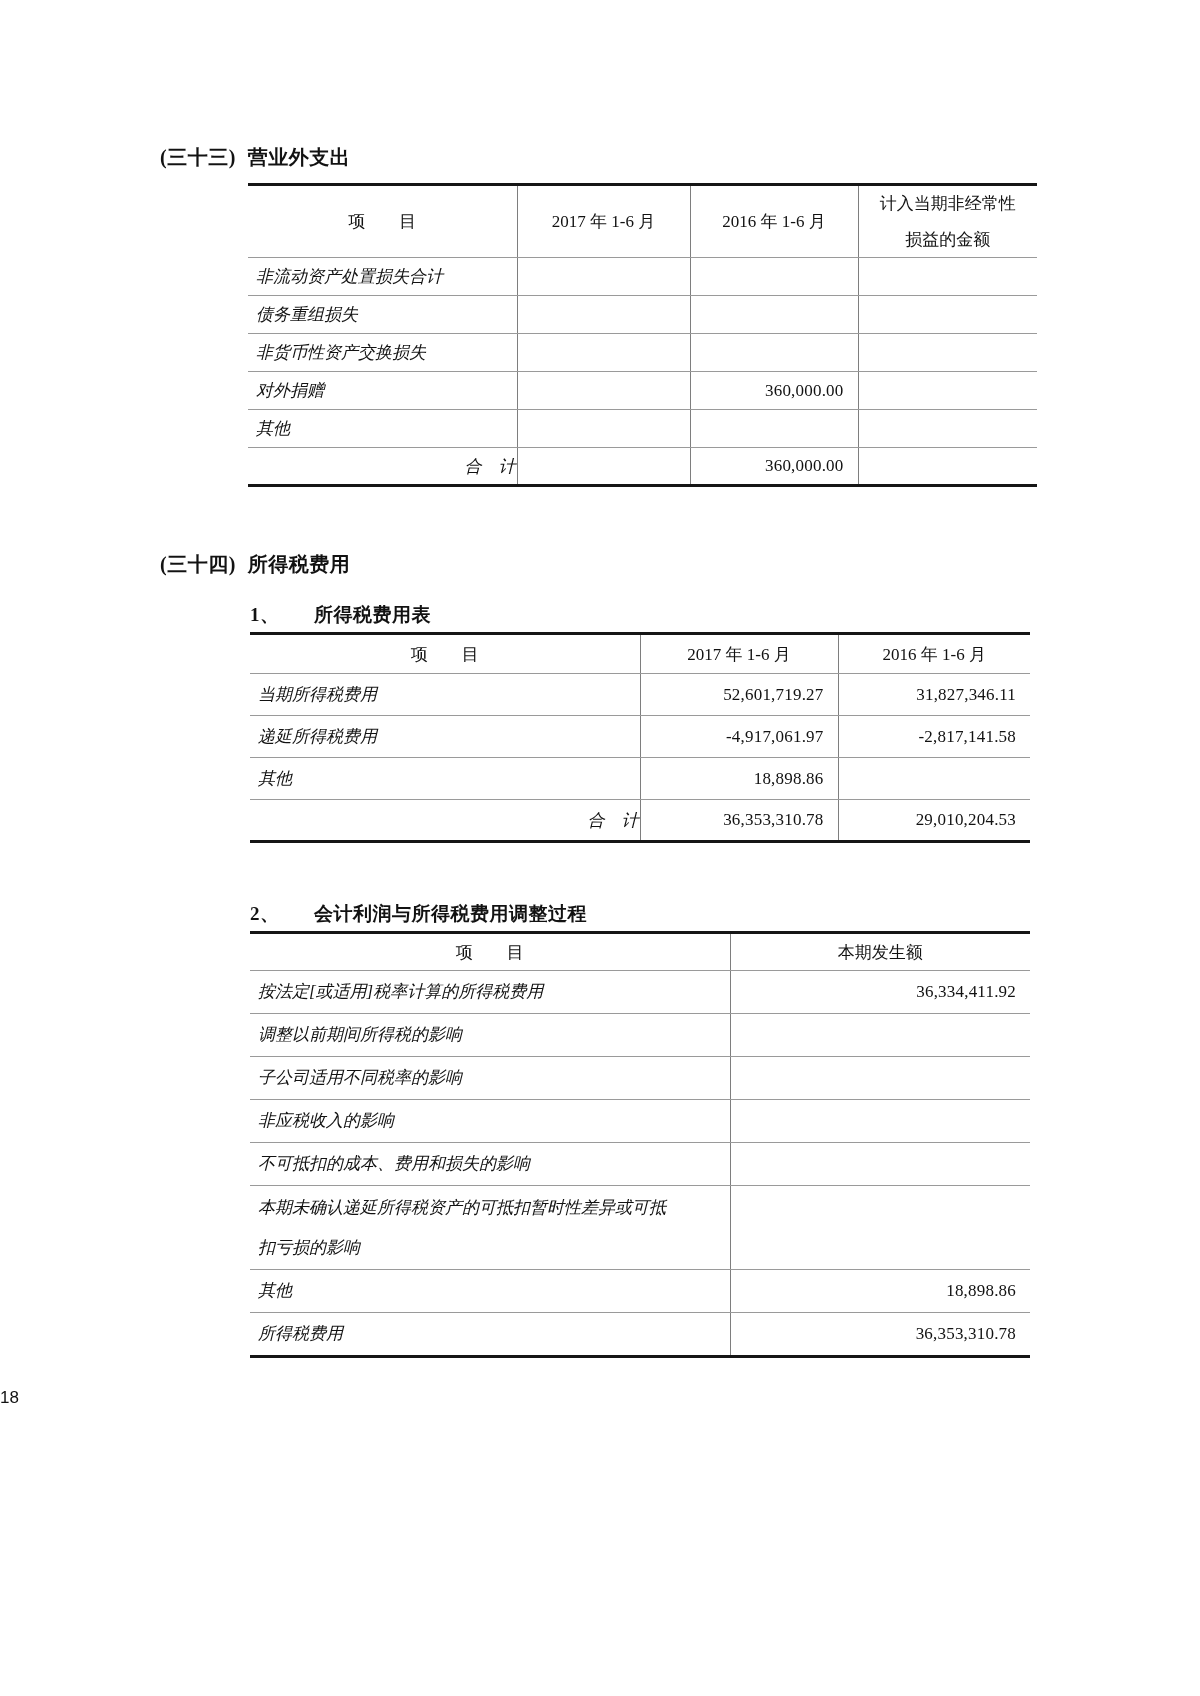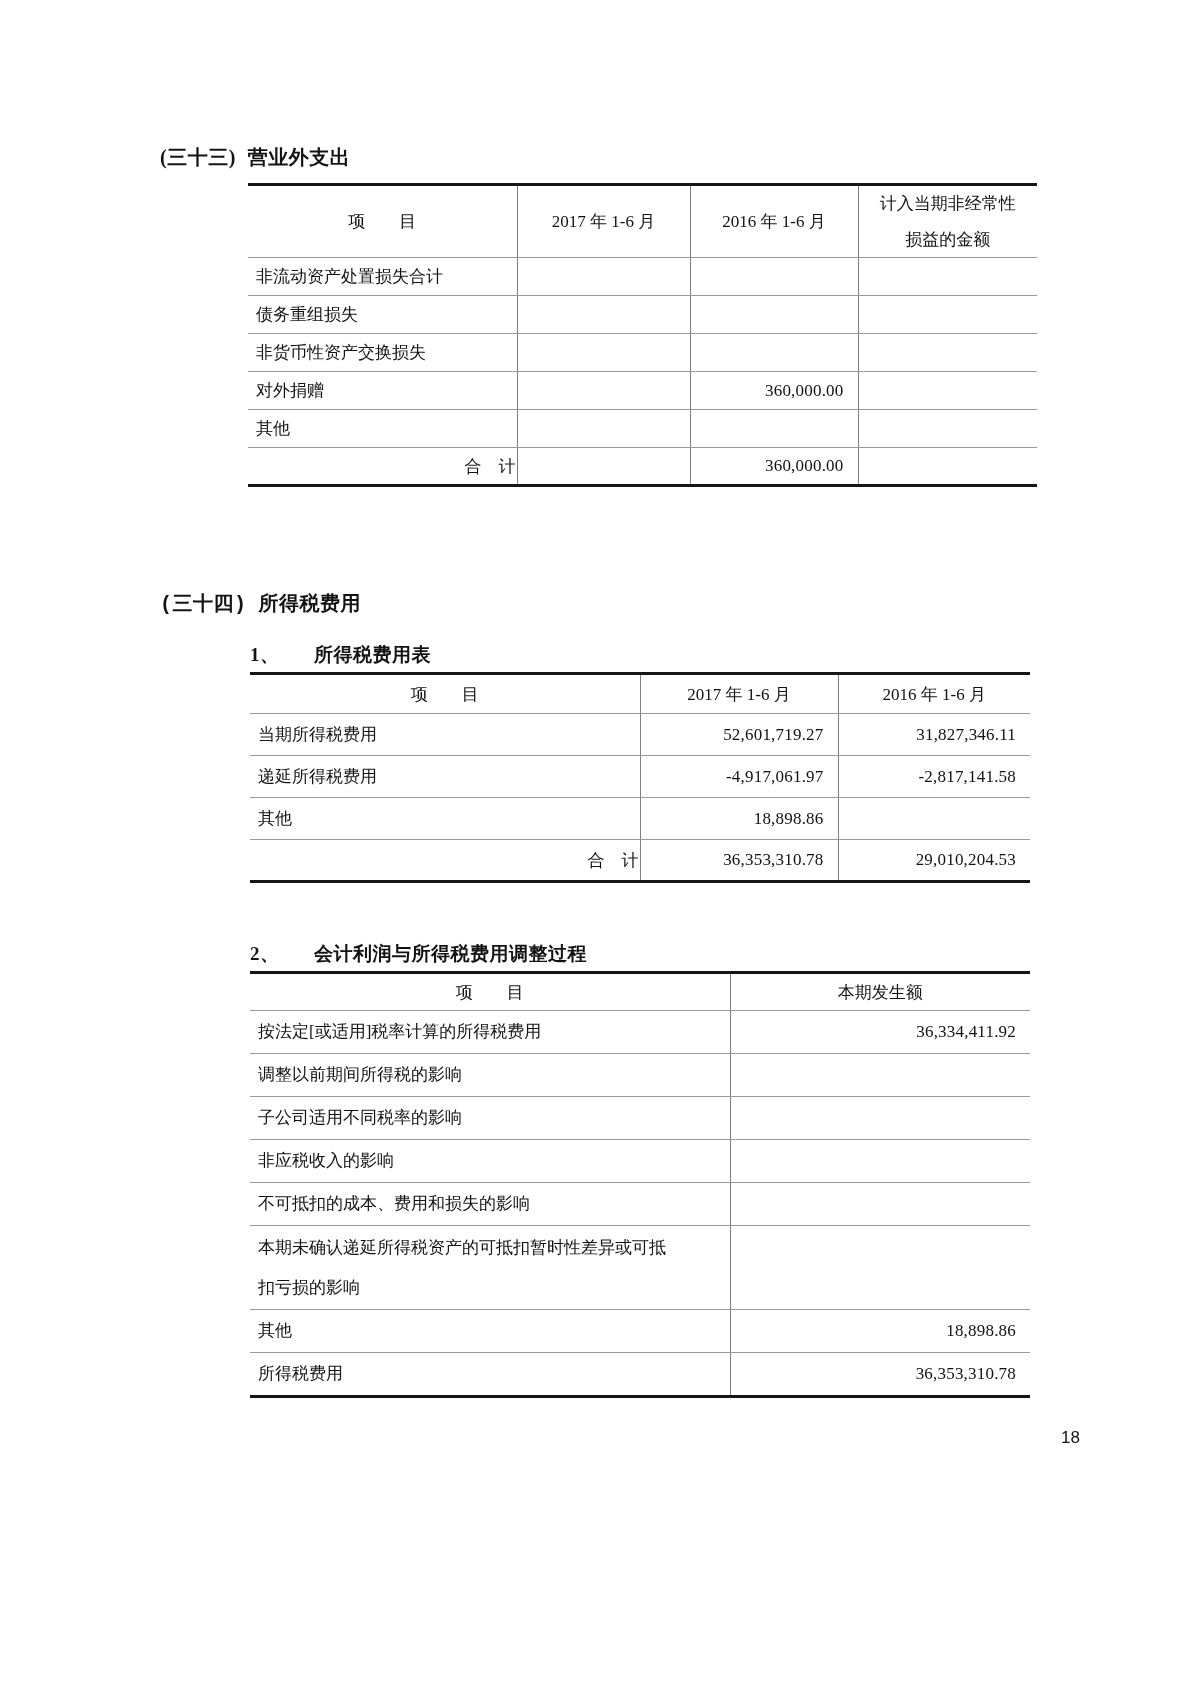--- a/index.html
+++ b/index.html
@@ -25,21 +25,21 @@
   .sec-heading {
     display: flex;
     align-items: baseline;
     margin-left: 160px;
     font-size: 20px;
     font-weight: bold;
     line-height: 27px;
     letter-spacing: 0.5px;
   }
   .h33 { padding-top: 144px; }
-  .h34 { margin-top: 104px; font-family: Liberation Mono, monospace; }
+  .h34 { margin-top: 64px; }
   .sec-num { margin-right: 12px; }
 
   .sub-heading {
     display: flex;
     align-items: baseline;
     margin-left: 250px;
     font-size: 19px;
     font-weight: bold;
     line-height: 26px;
     letter-spacing: 0.5px;
@@ -79,33 +79,34 @@
   .t3 { margin: 4px 0 0 250px; width: 780px; }
   .t3 thead tr { height: 38px; }
   .t3 tbody tr { height: 42px; }
   .t3 tbody tr.tall { height: 84px; }
   .t3 td.lbl { line-height: 2.35; }
 
   td.lbl {
     text-align: left;
     padding-left: 8px;
     white-space: pre-line;
+    font-style: italic;
   }
   td.lbl.indent1 { padding-left: 58px; }
   td.lbl.center { text-align: right; padding-left: 0; }
   td.num {
     text-align: right;
     padding-right: 14px;
     letter-spacing: 0.2px;
   }
 
   
   .page-num {
     margin-top: 30px;
-    text-align: right;
+    text-align: left;
     font-size: 17px;
     font-family: "Liberation Sans", sans-serif;
   }
 </style>
 </head>
 <body>
 
 <div class="page">
 
   <div class="sec-heading h33">

